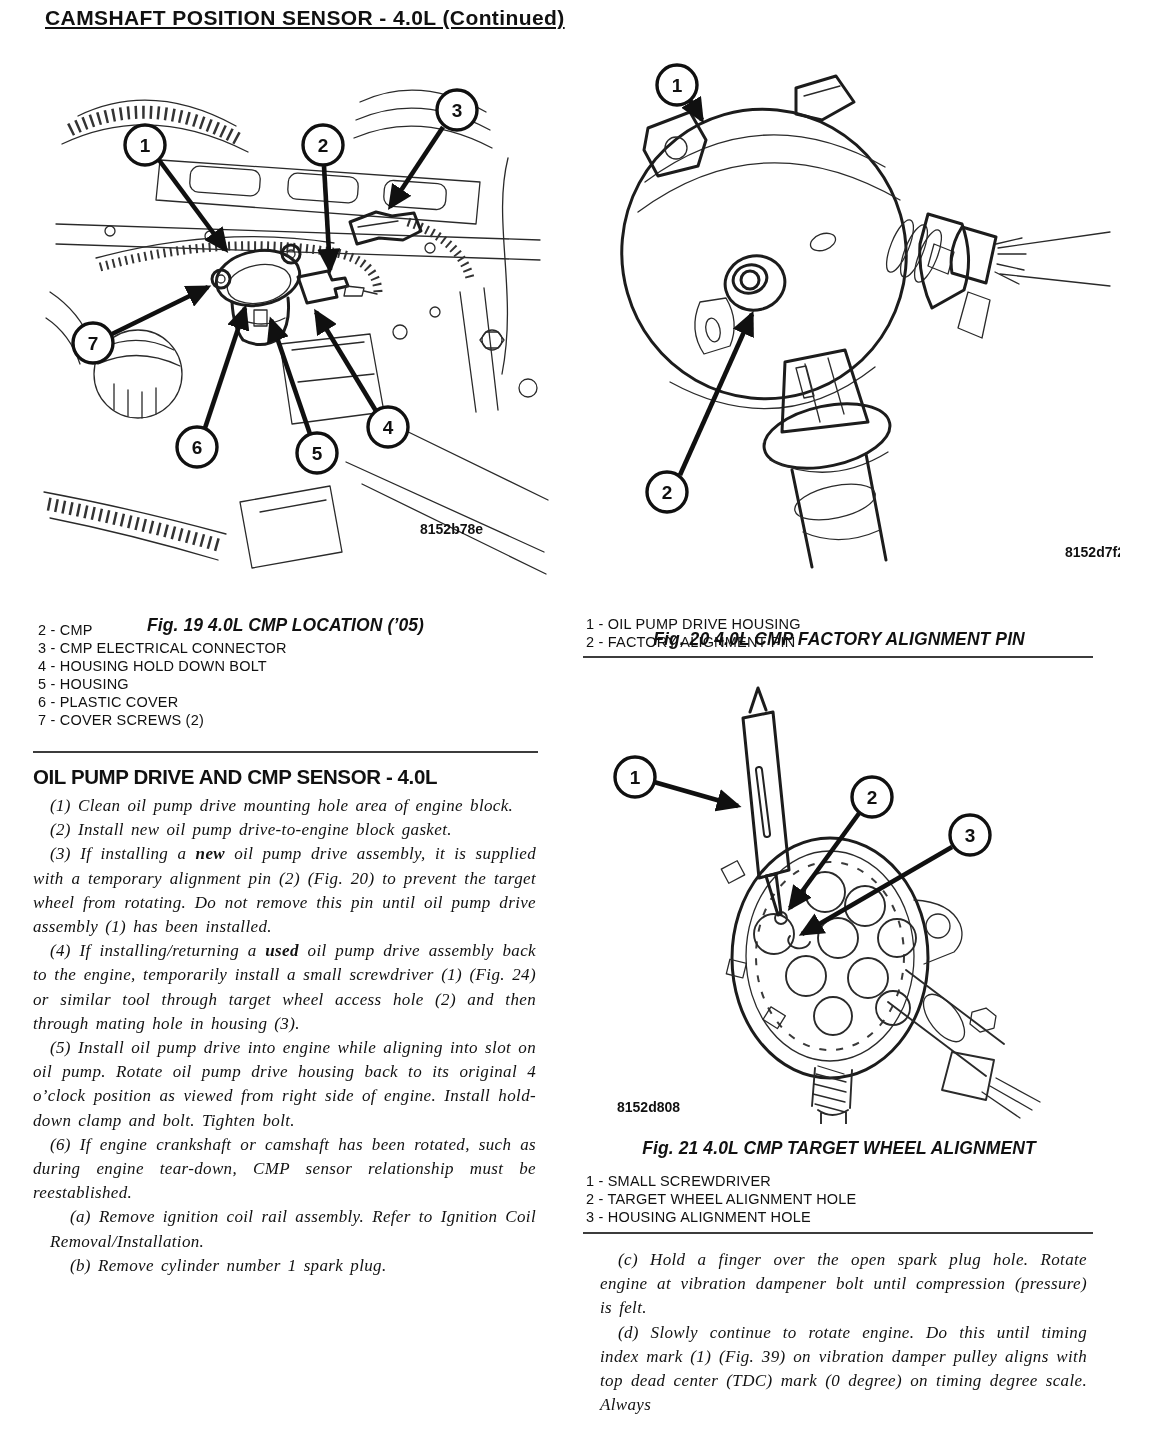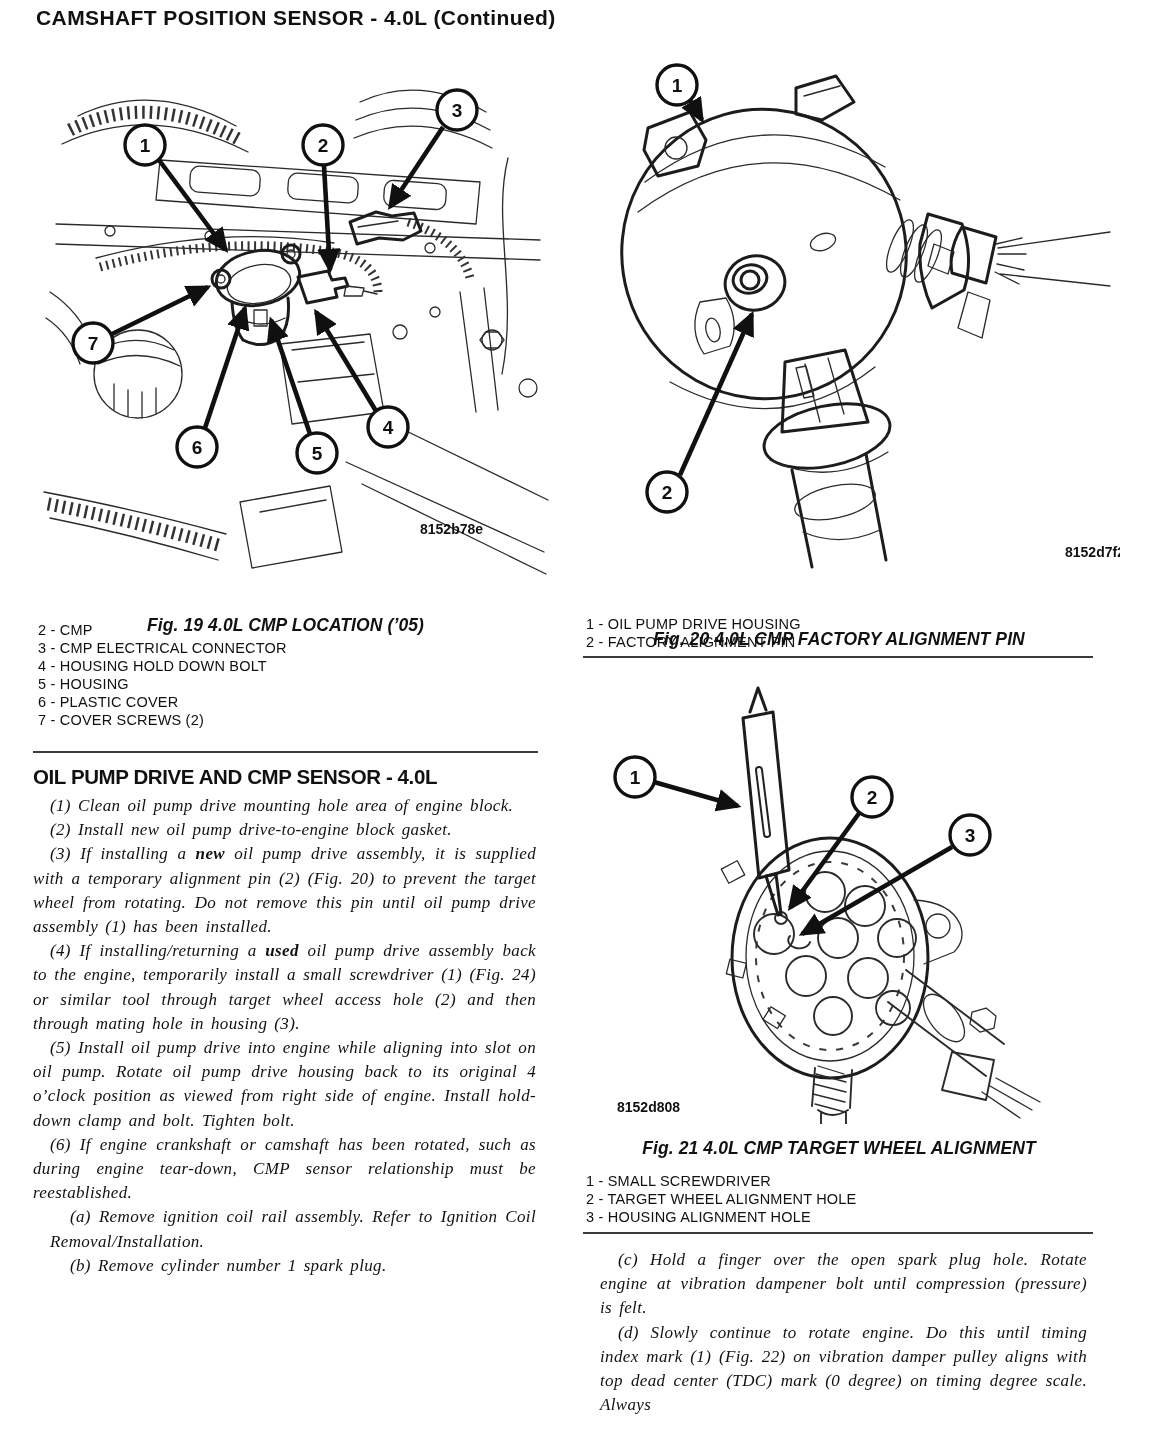--- a/index.html
+++ b/index.html
@@ -2,22 +2,22 @@
 <html><head>
 <meta charset="utf-8">
 <style>
   html,body{margin:0;padding:0;background:#ffffff;}
   body{
     width:1162px;height:1454px;position:relative;overflow:hidden;
     font-family:"Liberation Sans",sans-serif;color:#111;
   }
   .abs{position:absolute;}
   .page-title{
-    left:36px;top:6px;width:760px;
-    font-size:21px;font-weight:bold;letter-spacing:.4px;
+    left:45px;top:6px;width:760px;
+    font-size:21px;font-weight:bold;letter-spacing:.4px;text-decoration:underline;
   }
   .figure-caption{
     font-size:17.5px;font-weight:bold;font-style:italic;text-align:center;
     letter-spacing:.1px;
   }
   .legend{font-size:14.5px;line-height:18px;letter-spacing:.2px;}
   .legend-item{white-space:nowrap;}
   .rule{height:2px;background:#3c3c3c;}
   .sec-heading{font-size:20.5px;font-weight:bold;letter-spacing:-.4px;white-space:nowrap;}
   .body-text{
@@ -321,14 +321,14 @@
 <div class="abs figure-caption" style="left:583px;top:1138px;width:512px;">Fig. 21 4.0L CMP TARGET WHEEL ALIGNMENT</div>
 <div class="abs legend" style="left:586px;top:1172px;width:505px;">
     <div class="legend-item">1 - SMALL SCREWDRIVER</div>
     <div class="legend-item">2 - TARGET WHEEL ALIGNMENT HOLE</div>
     <div class="legend-item">3 - HOUSING ALIGNMENT HOLE</div>
   </div>
 <div class="abs rule" style="left:583px;top:1232px;width:510px;"></div>
 
 <div class="abs body-text right-col" style="left:600px;top:1248px;width:487px;">
     <p class="sub"><span>(c) Hold a finger over the open spark plug hole. Rotate engine at vibration dampener bolt until compression (pressure) is felt.</span></p>
-    <p class="sub"><span>(d) Slowly continue to rotate engine. Do this until timing index mark (1) (Fig. 22) on vibration damper pulley aligns with top dead center (TDC) mark (0 degree) on timing degree scale. Always</span></p>
+    <p class="sub"><span>(d) Slowly continue to rotate engine. Do this until timing index mark (1) (Fig. 39) on vibration damper pulley aligns with top dead center (TDC) mark (0 degree) on timing degree scale. Always</span></p>
   </div>
 
 </body></html>

